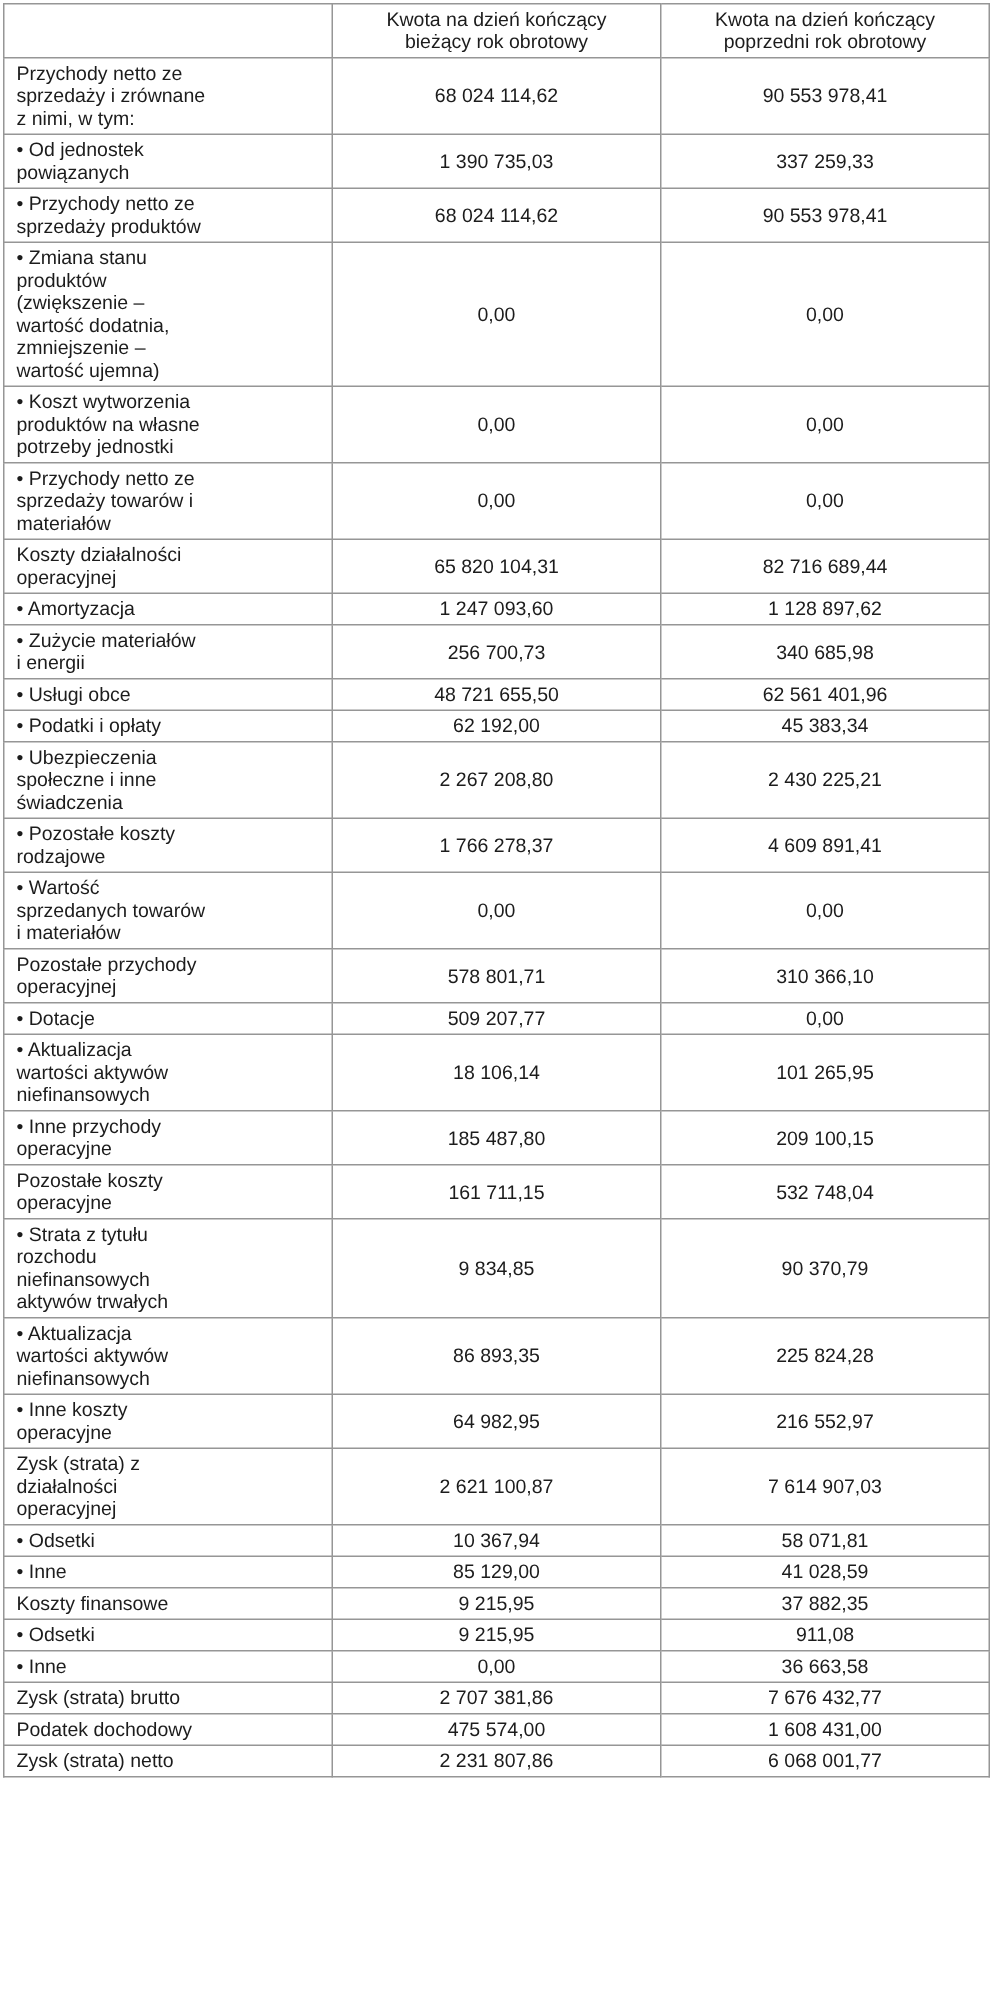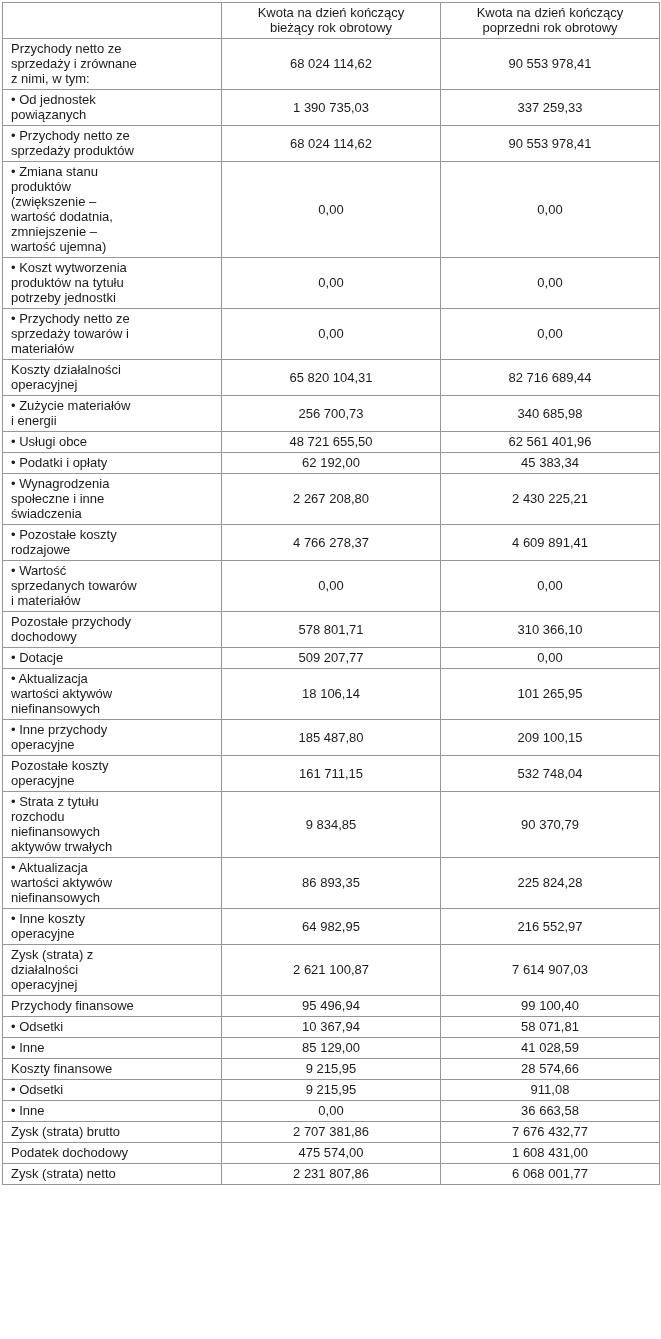--- a/index.html
+++ b/index.html
@@ -91,77 +91,82 @@
 produktów
 (zwiększenie –
 wartość dodatnia,
 zmniejszenie –
 wartość ujemna)</td>
         <td class="num">0,00</td>
         <td class="num">0,00</td>
       </tr>
       <tr>
         <td class="label">• Koszt wytworzenia
-produktów na tytułu
+produktów na własne
 potrzeby jednostki</td>
         <td class="num">0,00</td>
         <td class="num">0,00</td>
       </tr>
       <tr>
         <td class="label">• Przychody netto ze
 sprzedaży towarów i
 materiałów</td>
         <td class="num">0,00</td>
         <td class="num">0,00</td>
       </tr>
       <tr>
         <td class="label">Koszty działalności
 operacyjnej</td>
         <td class="num">65 820 104,31</td>
         <td class="num">82 716 689,44</td>
       </tr>
       <tr>
+        <td class="label">• Amortyzacja</td>
+        <td class="num">1 247 093,60</td>
+        <td class="num">1 128 897,62</td>
+      </tr>
+      <tr>
         <td class="label">• Zużycie materiałów
 i energii</td>
         <td class="num">256 700,73</td>
         <td class="num">340 685,98</td>
       </tr>
       <tr>
         <td class="label">• Usługi obce</td>
         <td class="num">48 721 655,50</td>
         <td class="num">62 561 401,96</td>
       </tr>
       <tr>
         <td class="label">• Podatki i opłaty</td>
         <td class="num">62 192,00</td>
         <td class="num">45 383,34</td>
       </tr>
       <tr>
-        <td class="label">• Wynagrodzenia
+        <td class="label">• Ubezpieczenia
 społeczne i inne
 świadczenia</td>
         <td class="num">2 267 208,80</td>
         <td class="num">2 430 225,21</td>
       </tr>
       <tr>
         <td class="label">• Pozostałe koszty
 rodzajowe</td>
-        <td class="num">4 766 278,37</td>
+        <td class="num">1 766 278,37</td>
         <td class="num">4 609 891,41</td>
       </tr>
       <tr>
         <td class="label">• Wartość
 sprzedanych towarów
 i materiałów</td>
         <td class="num">0,00</td>
         <td class="num">0,00</td>
       </tr>
       <tr>
         <td class="label">Pozostałe przychody
-dochodowy</td>
+operacyjnej</td>
         <td class="num">578 801,71</td>
         <td class="num">310 366,10</td>
       </tr>
       <tr>
         <td class="label">• Dotacje</td>
         <td class="num">509 207,77</td>
         <td class="num">0,00</td>
       </tr>
       <tr>
         <td class="label">• Aktualizacja
@@ -204,38 +209,33 @@
         <td class="num">216 552,97</td>
       </tr>
       <tr>
         <td class="label">Zysk (strata) z
 działalności
 operacyjnej</td>
         <td class="num">2 621 100,87</td>
         <td class="num">7 614 907,03</td>
       </tr>
       <tr>
-        <td class="label">Przychody finansowe</td>
-        <td class="num">95 496,94</td>
-        <td class="num">99 100,40</td>
-      </tr>
-      <tr>
         <td class="label">• Odsetki</td>
         <td class="num">10 367,94</td>
         <td class="num">58 071,81</td>
       </tr>
       <tr>
         <td class="label">• Inne</td>
         <td class="num">85 129,00</td>
         <td class="num">41 028,59</td>
       </tr>
       <tr>
         <td class="label">Koszty finansowe</td>
         <td class="num">9 215,95</td>
-        <td class="num">28 574,66</td>
+        <td class="num">37 882,35</td>
       </tr>
       <tr>
         <td class="label">• Odsetki</td>
         <td class="num">9 215,95</td>
         <td class="num">911,08</td>
       </tr>
       <tr>
         <td class="label">• Inne</td>
         <td class="num">0,00</td>
         <td class="num">36 663,58</td>

